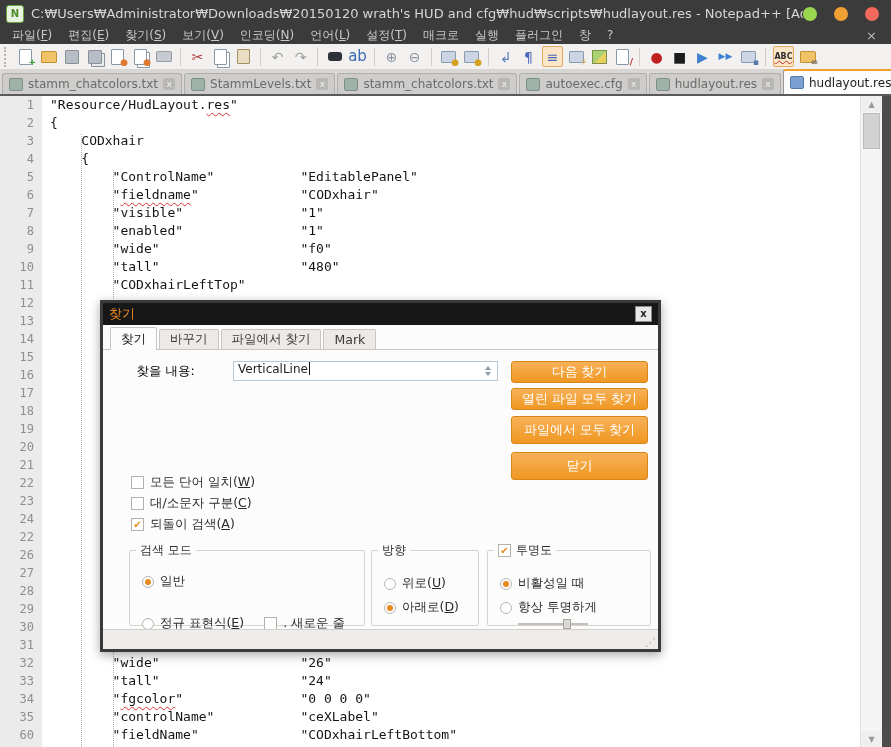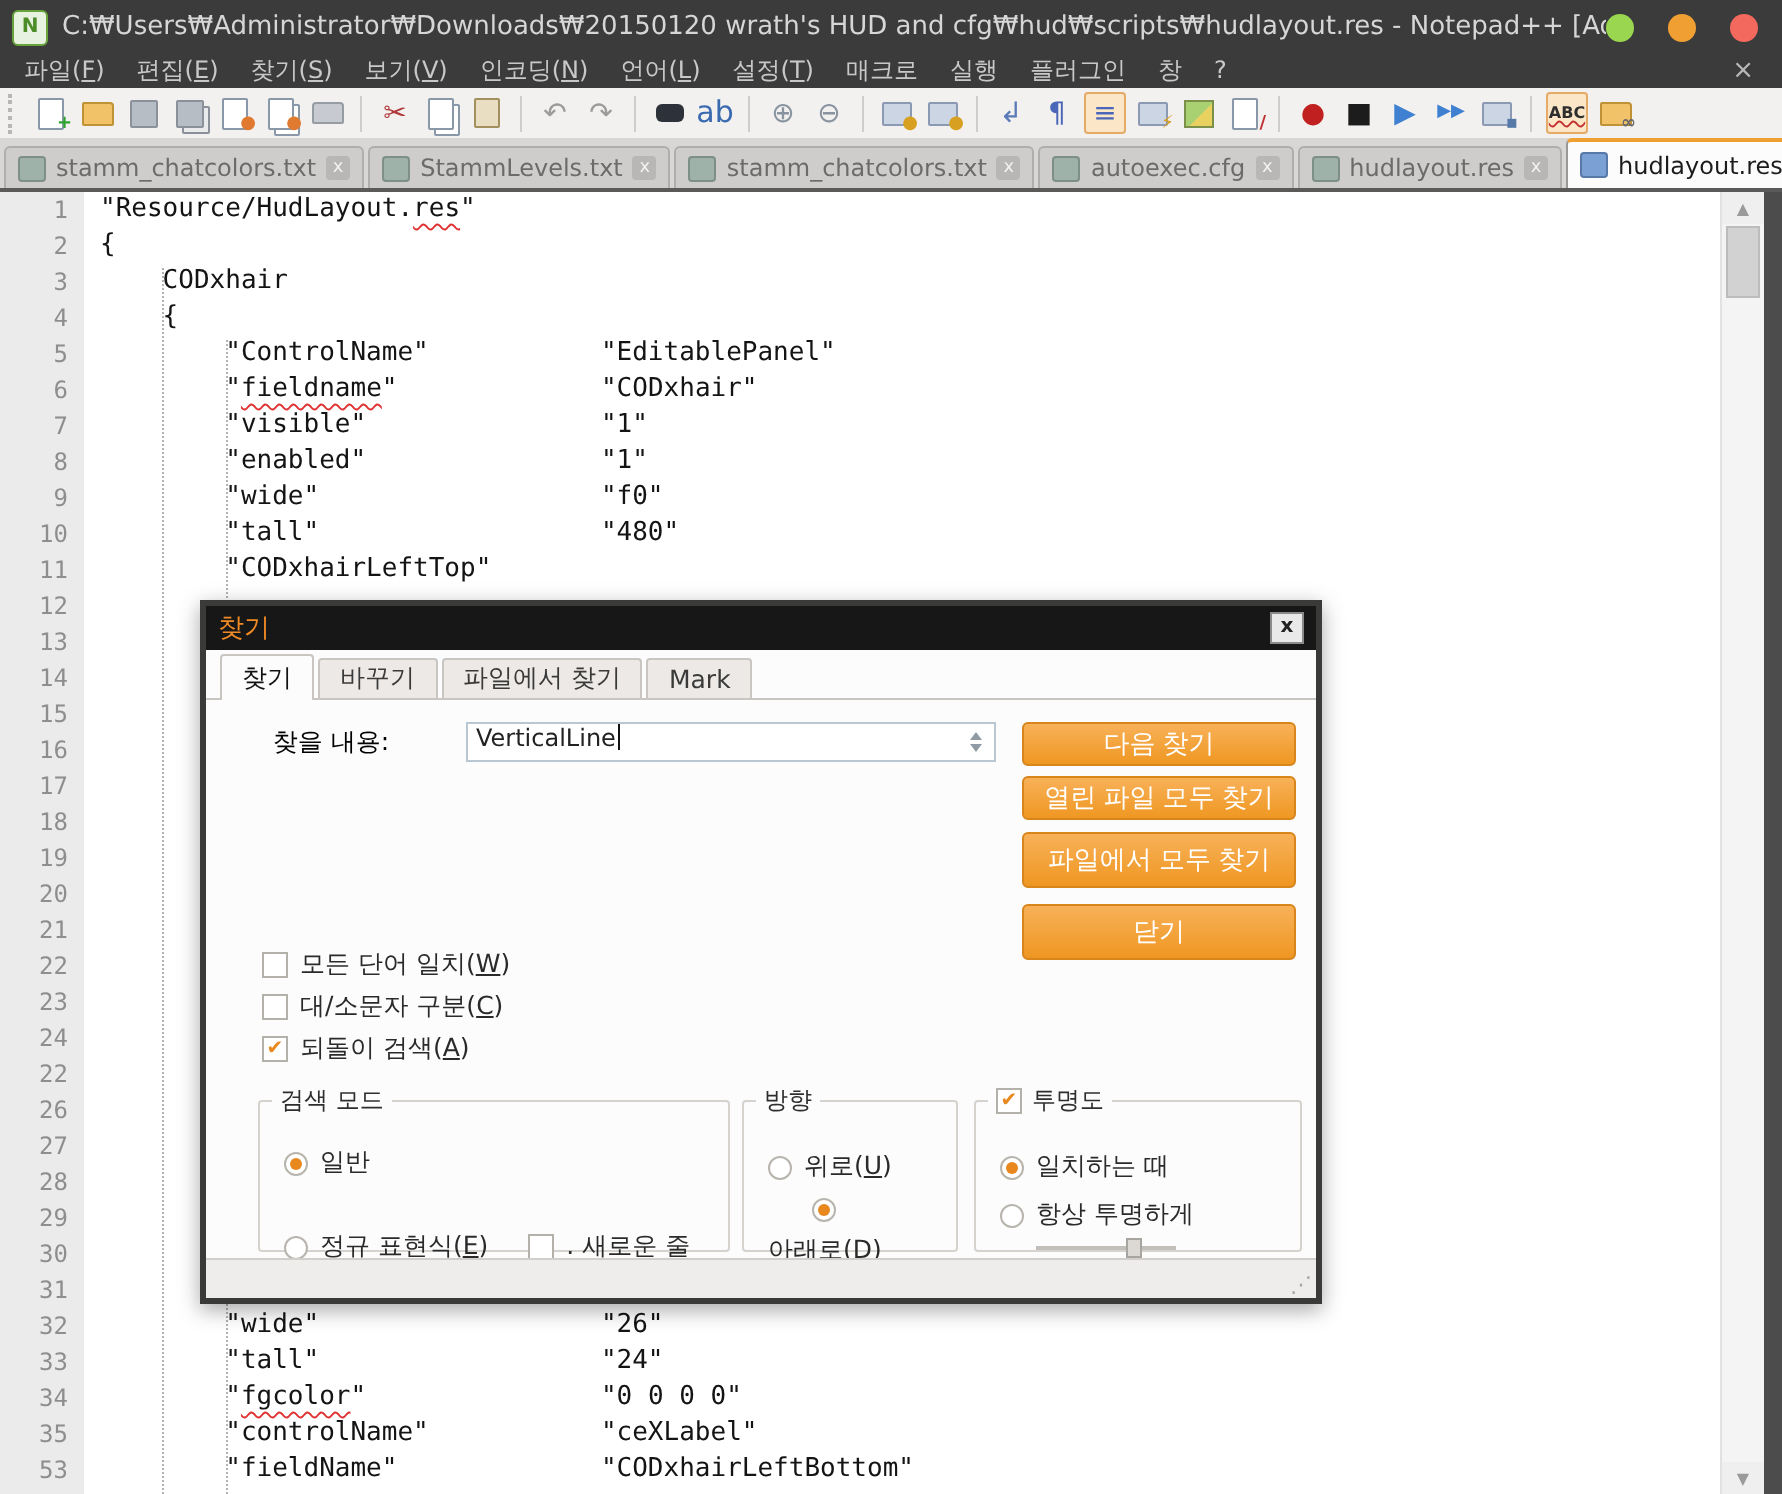--- a/index.html
+++ b/index.html
@@ -313,21 +313,21 @@
         <div class="num">26</div>
         <div class="num">27</div>
         <div class="num">28</div>
         <div class="num">29</div>
         <div class="num">30</div>
         <div class="num">31</div>
         <div class="num">32</div>
         <div class="num">33</div>
         <div class="num">34</div>
         <div class="num">35</div>
-        <div class="num">53</div>
+        <div class="num">60</div>
       </div>
     <div class="guide g1"></div>
     <div class="guide g2"></div>
     <div class="codearea">
         <div class="codeline"><span>"Resource/HudLayout.</span><span class="sp">res</span><span>"</span></div>
         <div class="codeline"><span>{</span></div>
         <div class="codeline"><span>    CODxhair</span></div>
         <div class="codeline"><span>    {</span></div>
         <div class="codeline"><span>        "ControlName"           "EditablePanel"</span></div>
         <div class="codeline"><span>        "</span><span class="sp">fieldname</span><span>"             "CODxhair"</span></div>
@@ -424,37 +424,37 @@
             <span>정규 표현식(<u>E</u>)</span>
             <span class="cb" style="margin-left: 14px;"></span>
             <span>. 새로운 줄</span>
           </span></fieldset>
       <fieldset class="fs fs-dir">
         <legend>방향</legend>
         <span></span>
       <span class="optrow" style="top: 16px;">
             <span class="radio"></span>
             <span>위로(<u>U</u>)</span>
-          </span><span class="optrow" style="top: 40px; flex-direction: column;">
+          </span><span class="optrow" style="top: 40px;">
             <span class="radio sel"></span>
             <span>아래로(<u>D</u>)</span>
           </span></fieldset>
       <fieldset class="fs fs-tr">
         <legend class="trlegend">
           <span class="cb">✔</span>
           <span>투명도</span>
         </legend>
         <span></span>
         <span class="slider">
           <span class="strack"></span>
           <span class="sthumb" style="left: 45px;"></span>
         </span>
       <span class="optrow" style="top: 16px;">
             <span class="radio sel"></span>
-            <span>일치하는 때</span>
+            <span>비활성일 때</span>
           </span><span class="optrow" style="top: 40px;">
             <span class="radio"></span>
             <span>항상 투명하게</span>
           </span></fieldset>
     </div>
     <div class="dstatus">
       <span class="grip">⋰</span>
     </div>
   </div>
 

